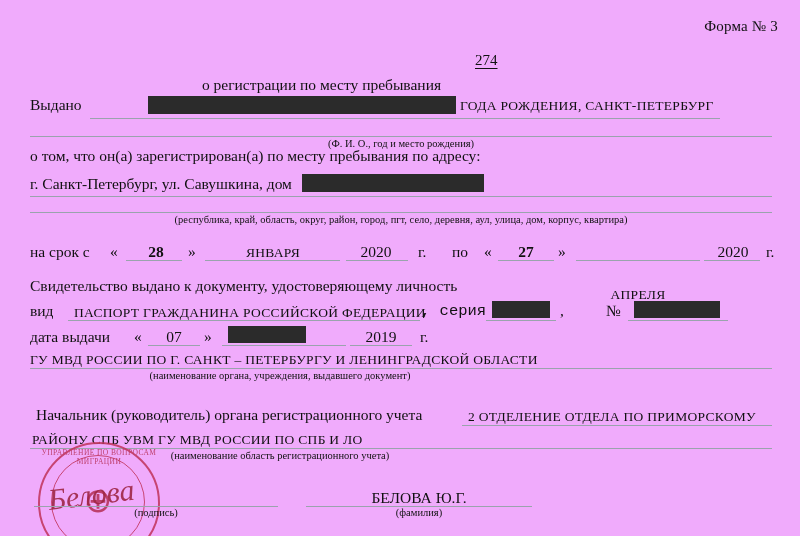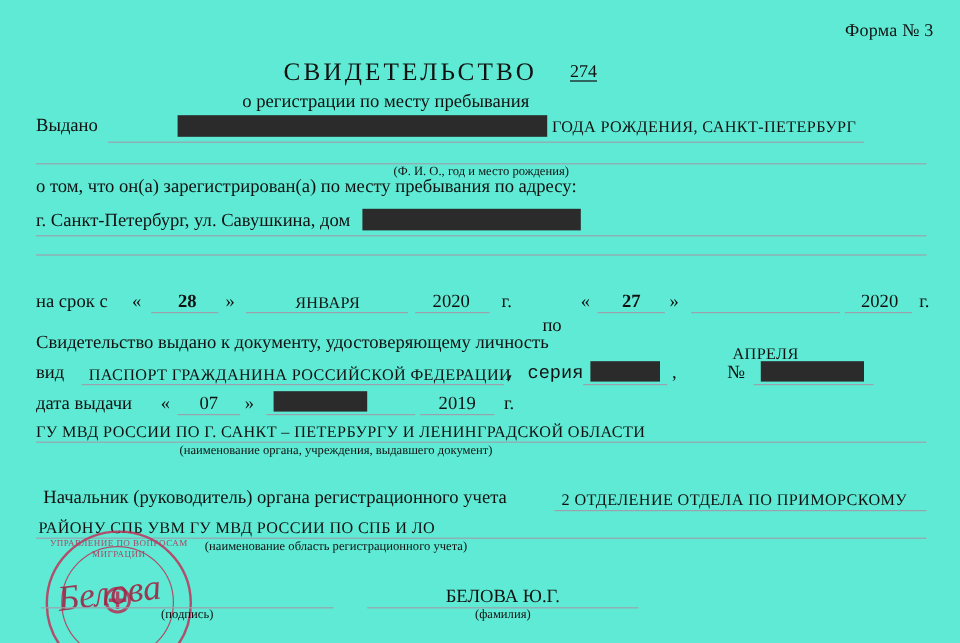--- a/index.html
+++ b/index.html
@@ -8,21 +8,21 @@
     background: #ffffff;
   }
   body {
     font-family: "Liberation Serif", serif;
     color: #111;
   }
   #page {
     position: relative;
     width: 800px;
     height: 536px;
-    background: #5eead4;
+    background: #f0abfc;
     overflow: hidden;
   }
   .abs { position: absolute; }
 
   .form-no {
     top: 18px;
     right: 22px;
     font-size: 15px;
     letter-spacing: 0.2px;
   }
@@ -127,23 +127,20 @@
     opacity: 0.9;
   }
 </style>
 </head>
 <body>
 
 <div id="page">
 
   <div class="abs form-no">Форма № 3</div>
 
-  <div class="abs title">
-    <span class="title-inner">СВИДЕТЕЛЬСТВО</span>
-  </div>
   <div class="abs cert-number">274</div>
 
   <div class="abs subtitle">
     <span class="subtitle-inner">о регистрации по месту пребывания</span>
   </div>
 
   <div class="abs" style="top:96px; left:30px;">
     <span class="issued-text">Выдано</span>
   </div>
   <div class="abs redact" style="top:96px; left:148px; width:308px; height:18px;"></div>
@@ -155,32 +152,35 @@
     <div class="small-label">(Ф. И. О., год и место рождения)</div>
   </div>
 
   <div class="abs label" style="top:147px; left:30px;">о том, что он(а) зарегистрирован(а) по месту пребывания по адресу:</div>
 
   <div class="abs label" style="top:175px; left:30px;">г. Санкт-Петербург, ул. Савушкина, дом</div>
   <div class="abs redact" style="top:174px; left:302px; width:182px; height:18px;"></div>
   <div class="abs rule" style="top:196px; left:30px; width:742px;"></div>
 
   <div class="abs rule" style="top:212px; left:30px; width:742px;"></div>
+  <div class="abs" style="top:214px; left:30px; width:742px;">
+    <div class="small-label">(республика, край, область, округ, район, город, пгт, село, деревня, аул, улица, дом, корпус, квартира)</div>
+  </div>
 
   <div class="abs label" style="top:243px; left:30px;">на срок с</div>
   <div class="abs label" style="top:243px; left:110px;">«</div>
   <div class="abs label" style="top:243px; left:134px; width:44px; text-align:center; font-weight:bold;">28</div>
   <div class="abs rule" style="top:260px; left:126px; width:56px;"></div>
   <div class="abs label" style="top:243px; left:188px;">»</div>
   <div class="abs caps" style="top:245px; left:218px; width:110px; text-align:center;">ЯНВАРЯ</div>
   <div class="abs rule" style="top:260px; left:205px; width:135px;"></div>
   <div class="abs label" style="top:243px; left:348px; width:56px; text-align:center;">2020</div>
   <div class="abs rule" style="top:260px; left:346px; width:62px;"></div>
   <div class="abs label" style="top:243px; left:418px;">г.</div>
-  <div class="abs label" style="top:243px; left:452px;margin-top:20px;">по</div>
+  <div class="abs label" style="top:243px; left:452px;">по</div>
   <div class="abs label" style="top:243px; left:484px;">«</div>
   <div class="abs label" style="top:243px; left:504px; width:44px; text-align:center; font-weight:bold;">27</div>
   <div class="abs rule" style="top:260px; left:498px; width:56px;"></div>
   <div class="abs label" style="top:243px; left:558px;">»</div>
   <div class="abs caps" style="top:245px; left:586px; width:104px; text-align:center;margin-top:42px;">АПРЕЛЯ</div>
   <div class="abs rule" style="top:260px; left:576px; width:124px;"></div>
   <div class="abs label" style="top:243px; left:708px; width:50px; text-align:center;">2020</div>
   <div class="abs rule" style="top:260px; left:704px; width:56px;"></div>
   <div class="abs label" style="top:243px; left:766px;">г.</div>
 

